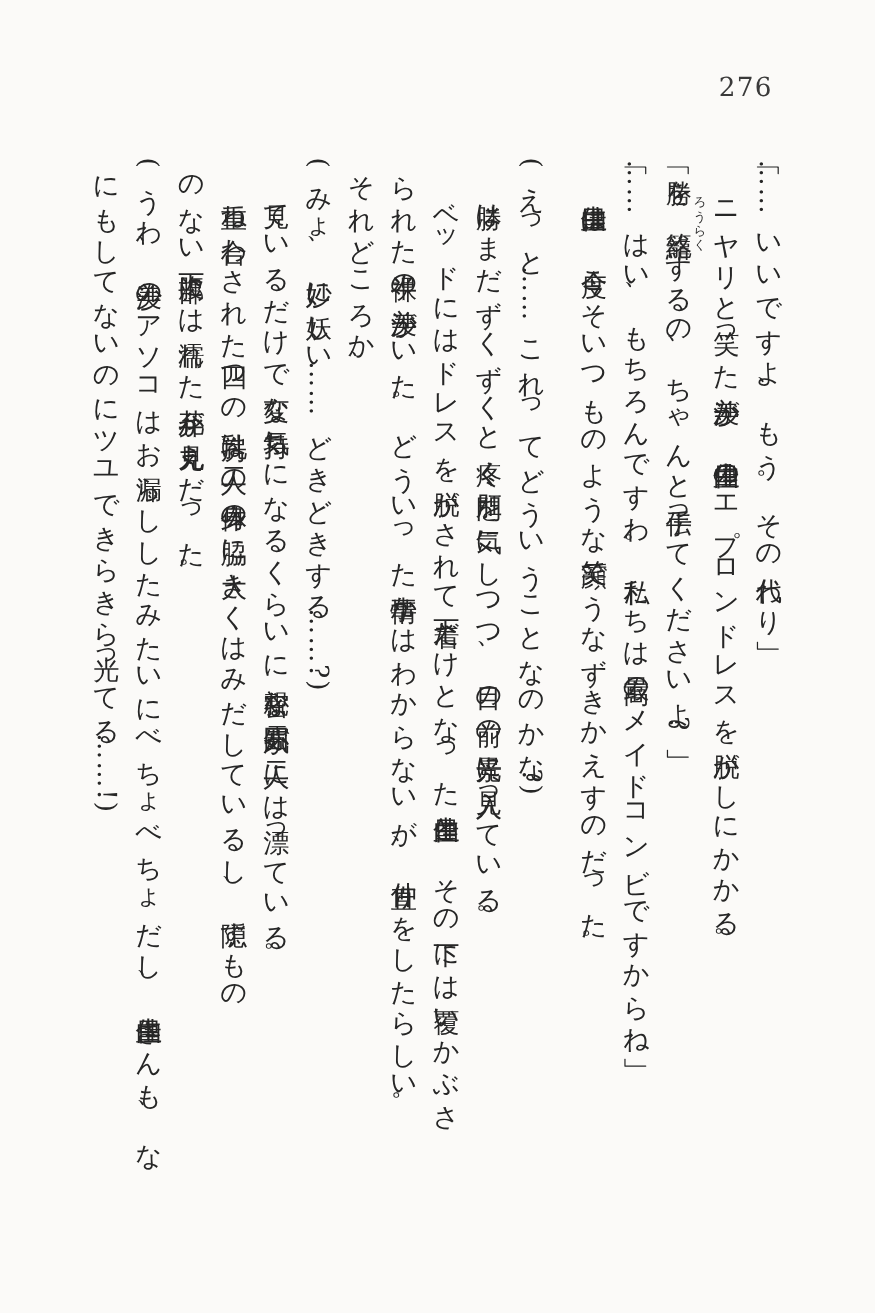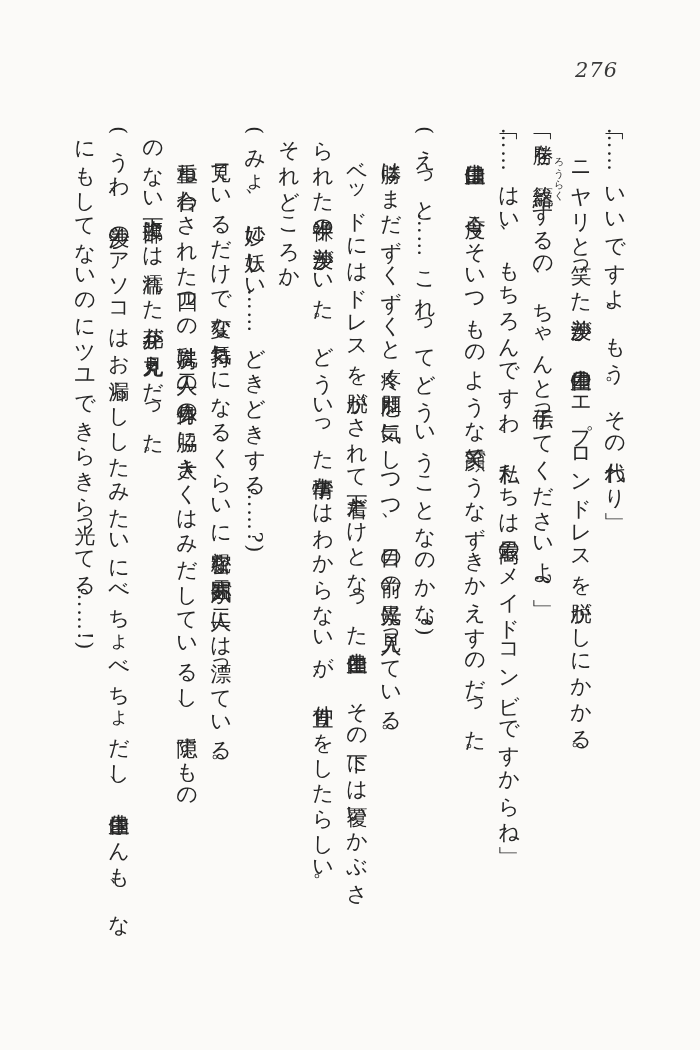--- a/index.html
+++ b/index.html
@@ -16,21 +16,20 @@
     position: relative;
     width: 700px;
     height: 1050px;
     background: #fbfaf8;
   }
   .pagenum {
     position: absolute;
     top: 58px;
     left: 575px;
     font-size: 21px;
-    font-style: italic;
     color: #3a3a3a;
     letter-spacing: 1px;
   }
   .text-block {
     position: absolute;
     top: 126px;
     right: 68px;
     height: 884px;
     writing-mode: vertical-rl;
     text-orientation: mixed;

